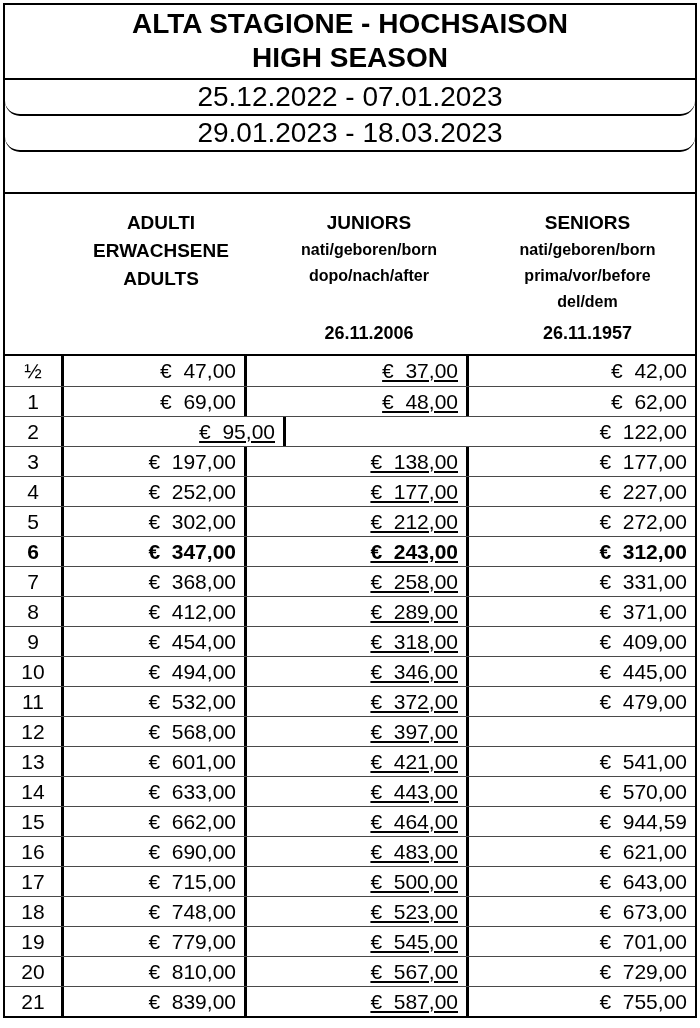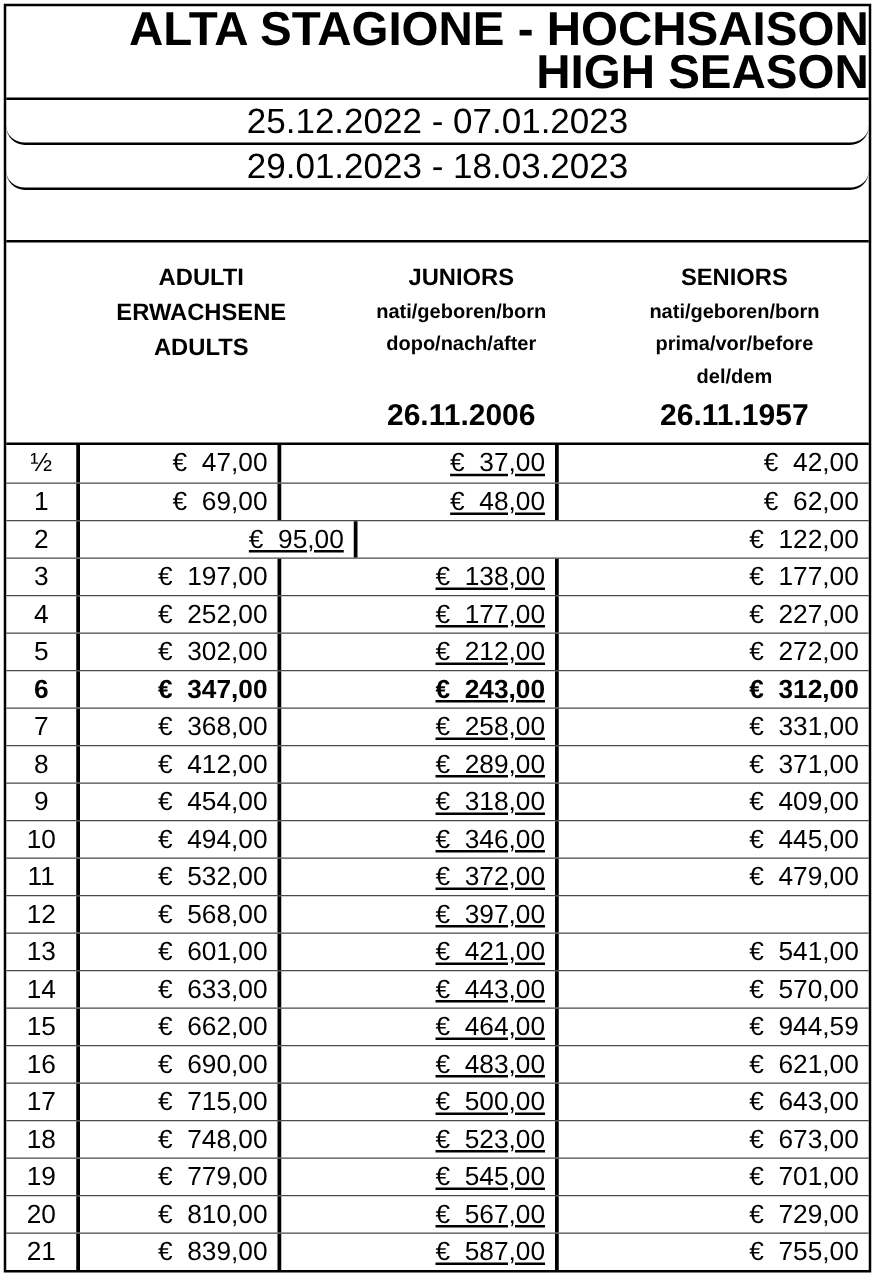--- a/index.html
+++ b/index.html
@@ -15,23 +15,23 @@
     left: 3px; top: 3px;
     width: 694px;
     box-sizing: border-box;
     border: 2px solid #000;
     background: #fff;
   }
   
   .title-block {
     height: 71px;
     border-bottom: 2px solid #000;
-    text-align: right;
+    text-align: center;
     font-weight: bold;
-    font-size: 38px;
+    font-size: 28px;
     line-height: 34px;
     padding-top: 2px;
     box-sizing: content-box;
   }
   .date-row {
     height: 34px;
     border-bottom: 2px solid #000;
     text-align: center;
     font-size: 28px;
     line-height: 34px;
@@ -54,21 +54,21 @@
     flex-direction: column;
     align-items: center;
     padding: 15px 0 9px 0;
     text-align: center;
   }
   .h-adults  { width: 194px; }
   .h-juniors { width: 222px; }
   .h-seniors { flex: 1; }
   .h-big   { font-size: 19px; font-weight: bold; line-height: 28px; }
   .h-small { font-size: 16px; font-weight: bold; line-height: 26px; }
-  .h-date  { font-size: 24px; font-weight: bold; line-height: 24px; margin-top: auto; }
+  .h-date  { font-size: 18px; font-weight: bold; line-height: 24px; margin-top: auto; }
   
   .data-grid { width: 100%; }
   .row {
     display: flex;
     box-sizing: border-box;
     height: 30px;
     border-top: 1px solid #4a4a4a;
   }
   .row:first-child { border-top: none; }
   .cell {
@@ -82,21 +82,21 @@
     width: 59px;
     border-right: 3px solid #000;
     text-align: center;
   }
   .c-price {
     border-right: 3px solid #000;
     text-align: right;
     padding-right: 8px;
     white-space: pre;
   }
-  .c-adults  { width: 161px; }
+  .c-adults  { width: 183px; }
   .c-juniors { width: 222px; text-decoration: underline; }
   .c-seniors { flex: 1; border-right: none; padding-left: 16px; }
   .row.bold .cell { font-weight: bold; }
 </style>
 </head>
 <body>
 
 <div class="sheet">
 
   <div class="title-block">

